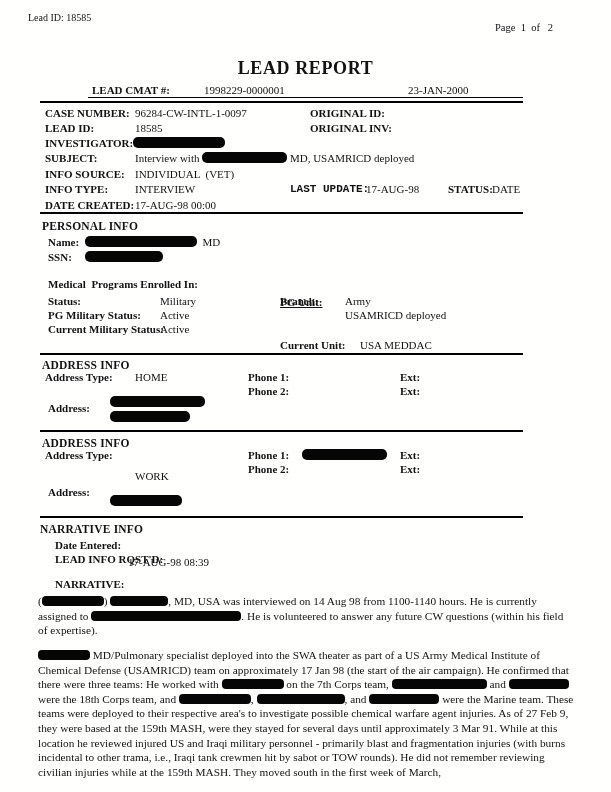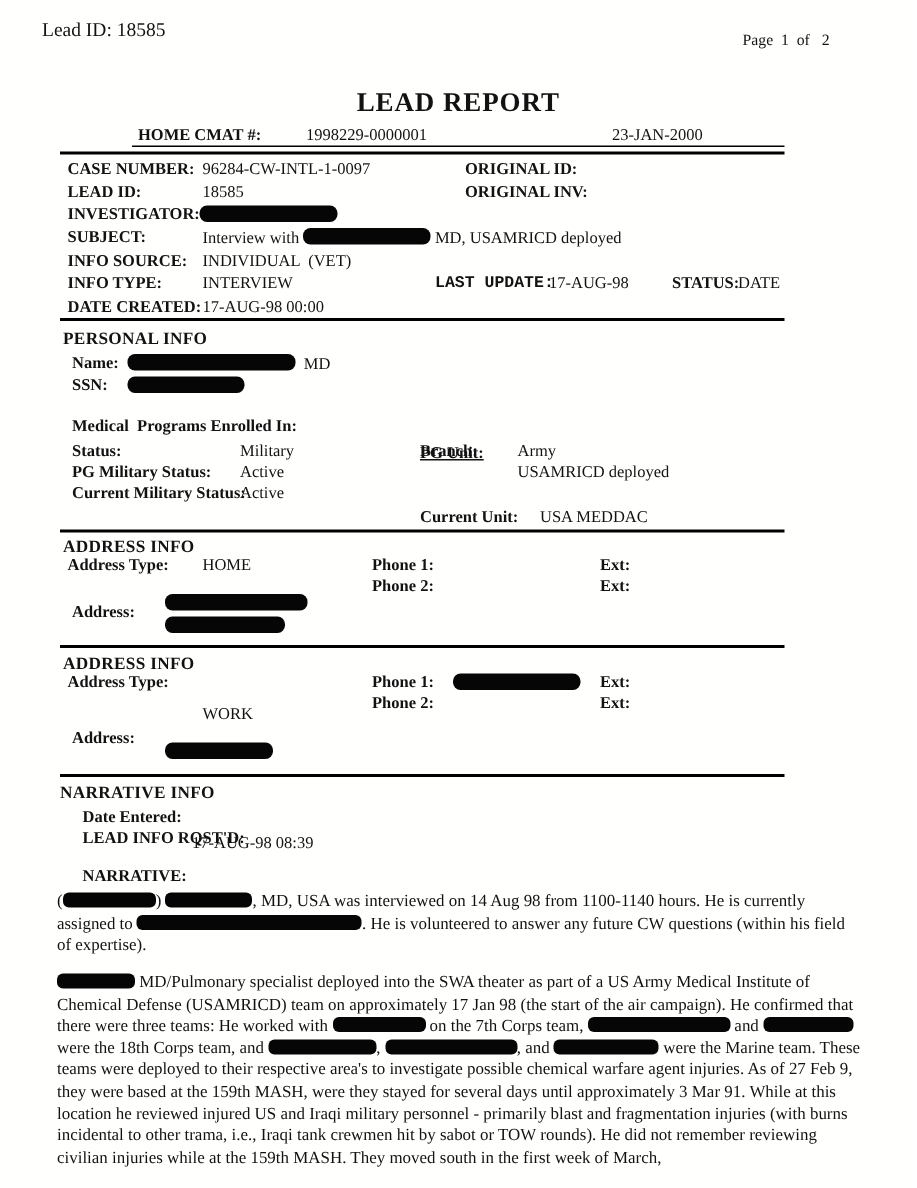--- a/index.html
+++ b/index.html
@@ -16,26 +16,26 @@
   .para { position:absolute; font-size:11.3px; line-height:14.6px; white-space:normal; }
   .para .redact { height:10px; border-radius:4px; vertical-align:-1px; }
   .title { position:absolute; left:0; width:100%; text-align:center; font-weight:bold; font-size:18px; letter-spacing:0.6px; }
   .sec { font-weight:bold; font-size:11.5px; letter-spacing:0.2px; }
 </style>
 </head>
 <body>
 
 <div class="page">
 
-  <span class="abs" style="left:28px; top:12px; font-size:13px;">Lead ID: 18585</span>
+  <span class="abs" style="left:28px; top:12px; font-size:10px;">Lead ID: 18585</span>
   <span class="abs" style="left:495px; top:22px; font-size:10.5px;">Page  1  of   2</span>
 
   <div class="title" style="top:58px;">LEAD REPORT</div>
 
-  <span class="abs b" style="left:92px; top:84px;">HOME CMAT #:</span>
+  <span class="abs b" style="left:92px; top:84px;">LEAD CMAT #:</span>
   <span class="abs" style="left:178px; top:84px;margin-left:26px;">1998229-0000001</span>
   <span class="abs" style="left:408px; top:84px;">23-JAN-2000</span>
   <div class="rule" style="left:88px; top:97px; width:435px; height:1px;"></div>
   <div class="rule" style="left:40px; top:101px; width:483px; height:2px;"></div>
 
   <span class="abs b" style="left:45px; top:107px;">CASE NUMBER:</span>
   <span class="abs" style="left:135px; top:107px;">96284-CW-INTL-1-0097</span>
   <span class="abs b" style="left:310px; top:107px;">ORIGINAL ID:</span>
 
   <span class="abs b" style="left:45px; top:122px;">LEAD ID:</span>

